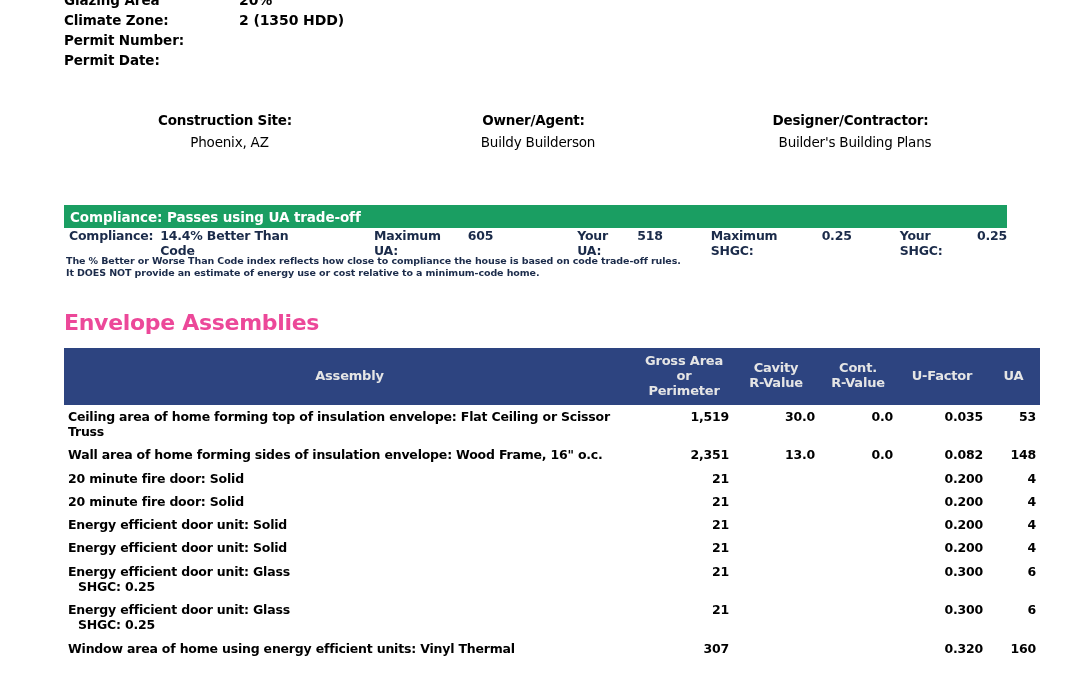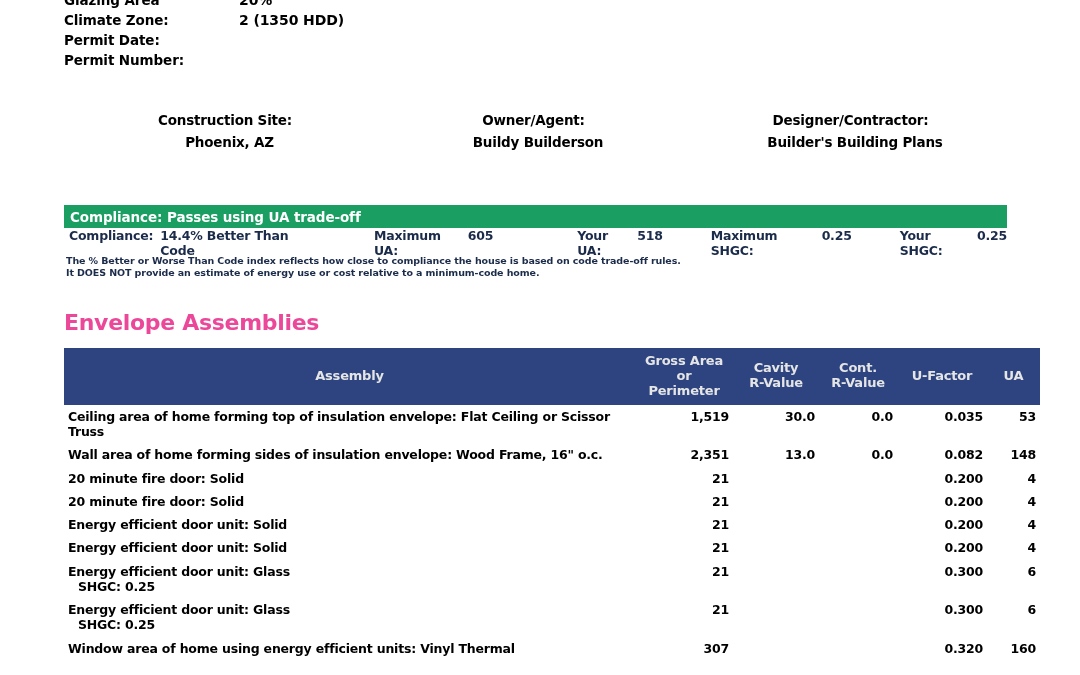--- a/index.html
+++ b/index.html
@@ -60,21 +60,21 @@
   }
   .contact-col.c1 { width: 322px; }
   .contact-col.c2 { width: 295px; }
   .contact-col.c3 { width: 339px; }
   .contact-title {
     font-weight: bold;
     letter-spacing: -0.2px;
     margin-bottom: 6px;
   }
   .contact-value {
-    font-weight: bold;
+    font-weight: normal;
     letter-spacing: -0.2px;
     padding-left: 9px;
   }
 
   
   .compliance-banner {
     position: absolute;
     left: 64px;
     top: 205px;
     width: 943px;
@@ -191,25 +191,25 @@
   <div class="summary">
     <div class="sum-row">
       <div class="sum-label">Glazing Area</div>
       <div class="sum-value">20%</div>
     </div>
     <div class="sum-row">
       <div class="sum-label">Climate Zone:</div>
       <div class="sum-value">2  (1350 HDD)</div>
     </div>
     <div class="sum-row">
+      <div class="sum-label">Permit Number:</div>
+      <div class="sum-value"></div>
+    </div>
+    <div class="sum-row">
       <div class="sum-label">Permit Date:</div>
-      <div class="sum-value"></div>
-    </div>
-    <div class="sum-row">
-      <div class="sum-label">Permit Number:</div>
       <div class="sum-value"></div>
     </div>
   </div>
 
   <div class="contacts">
     <div class="contact-col c1">
       <div class="contact-title">Construction Site:</div>
       <div class="contact-value">Phoenix, AZ</div>
     </div>
     <div class="contact-col c2">

